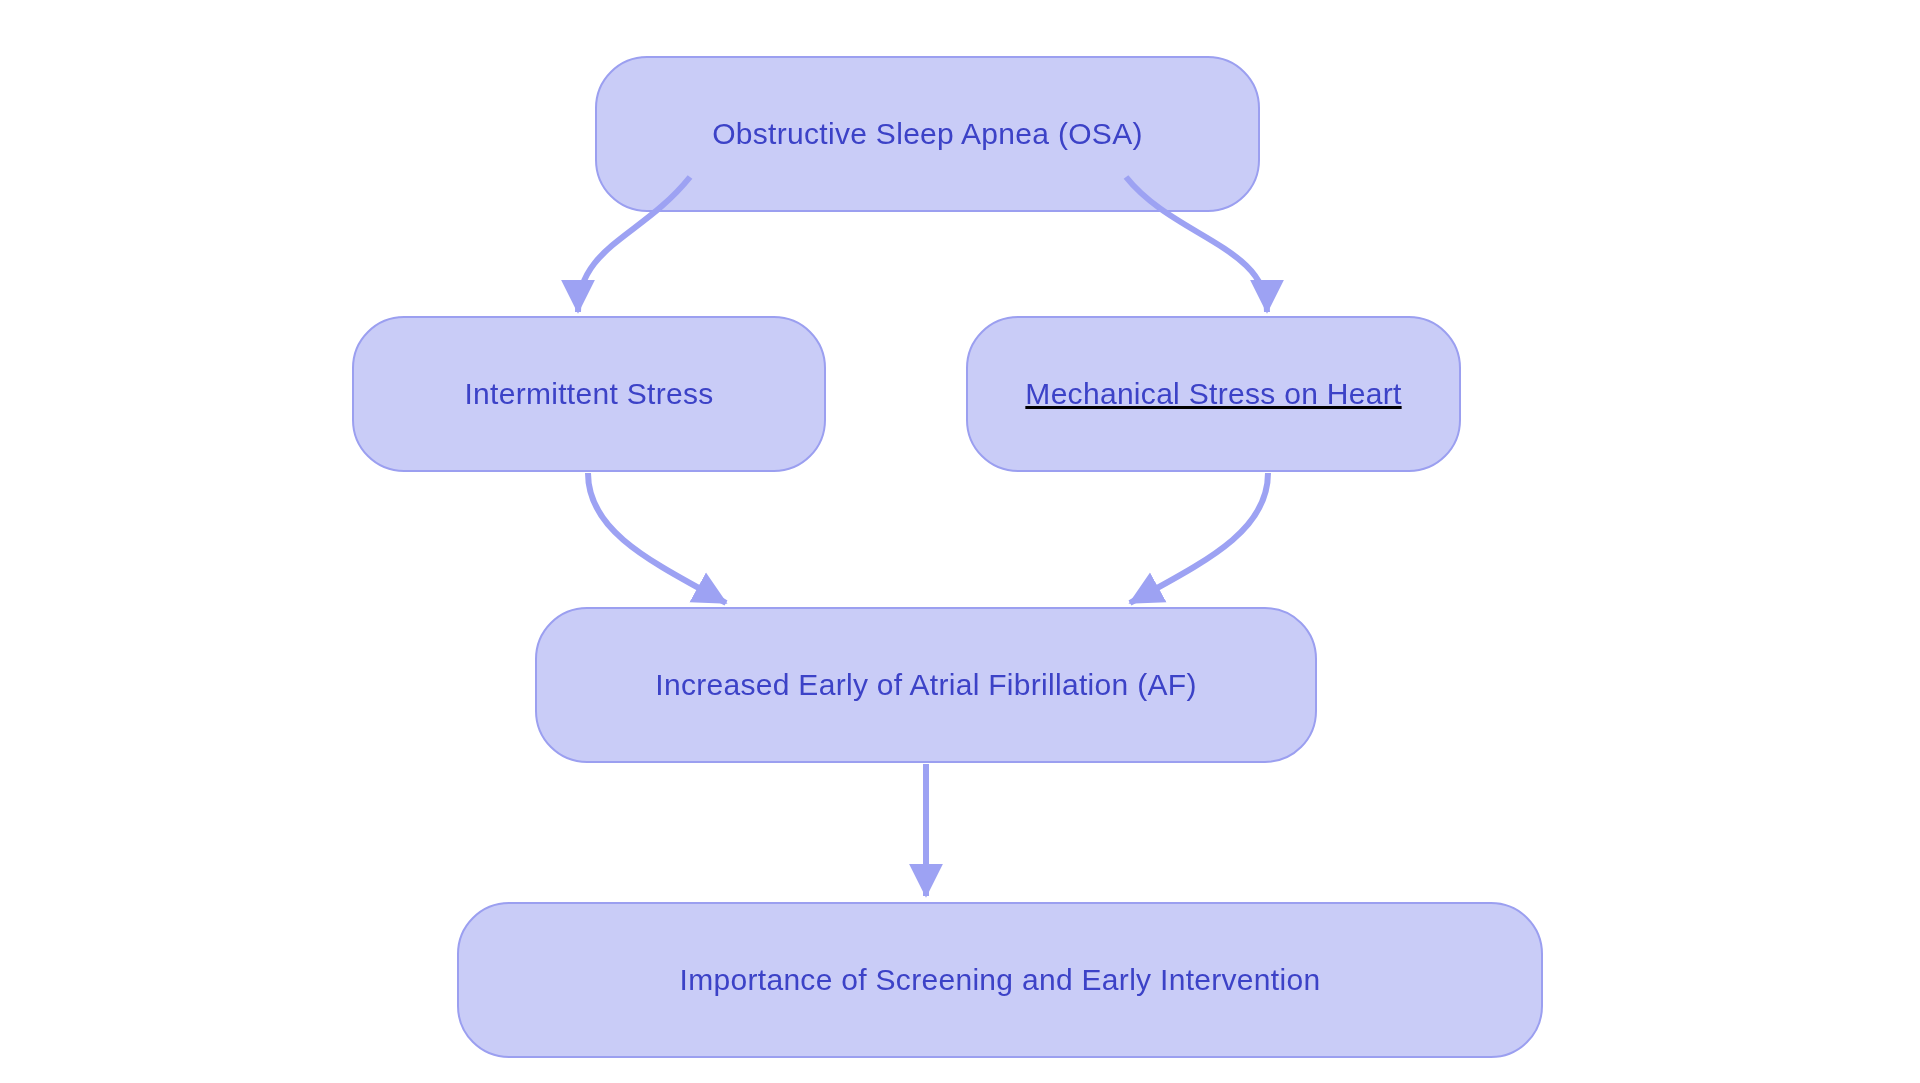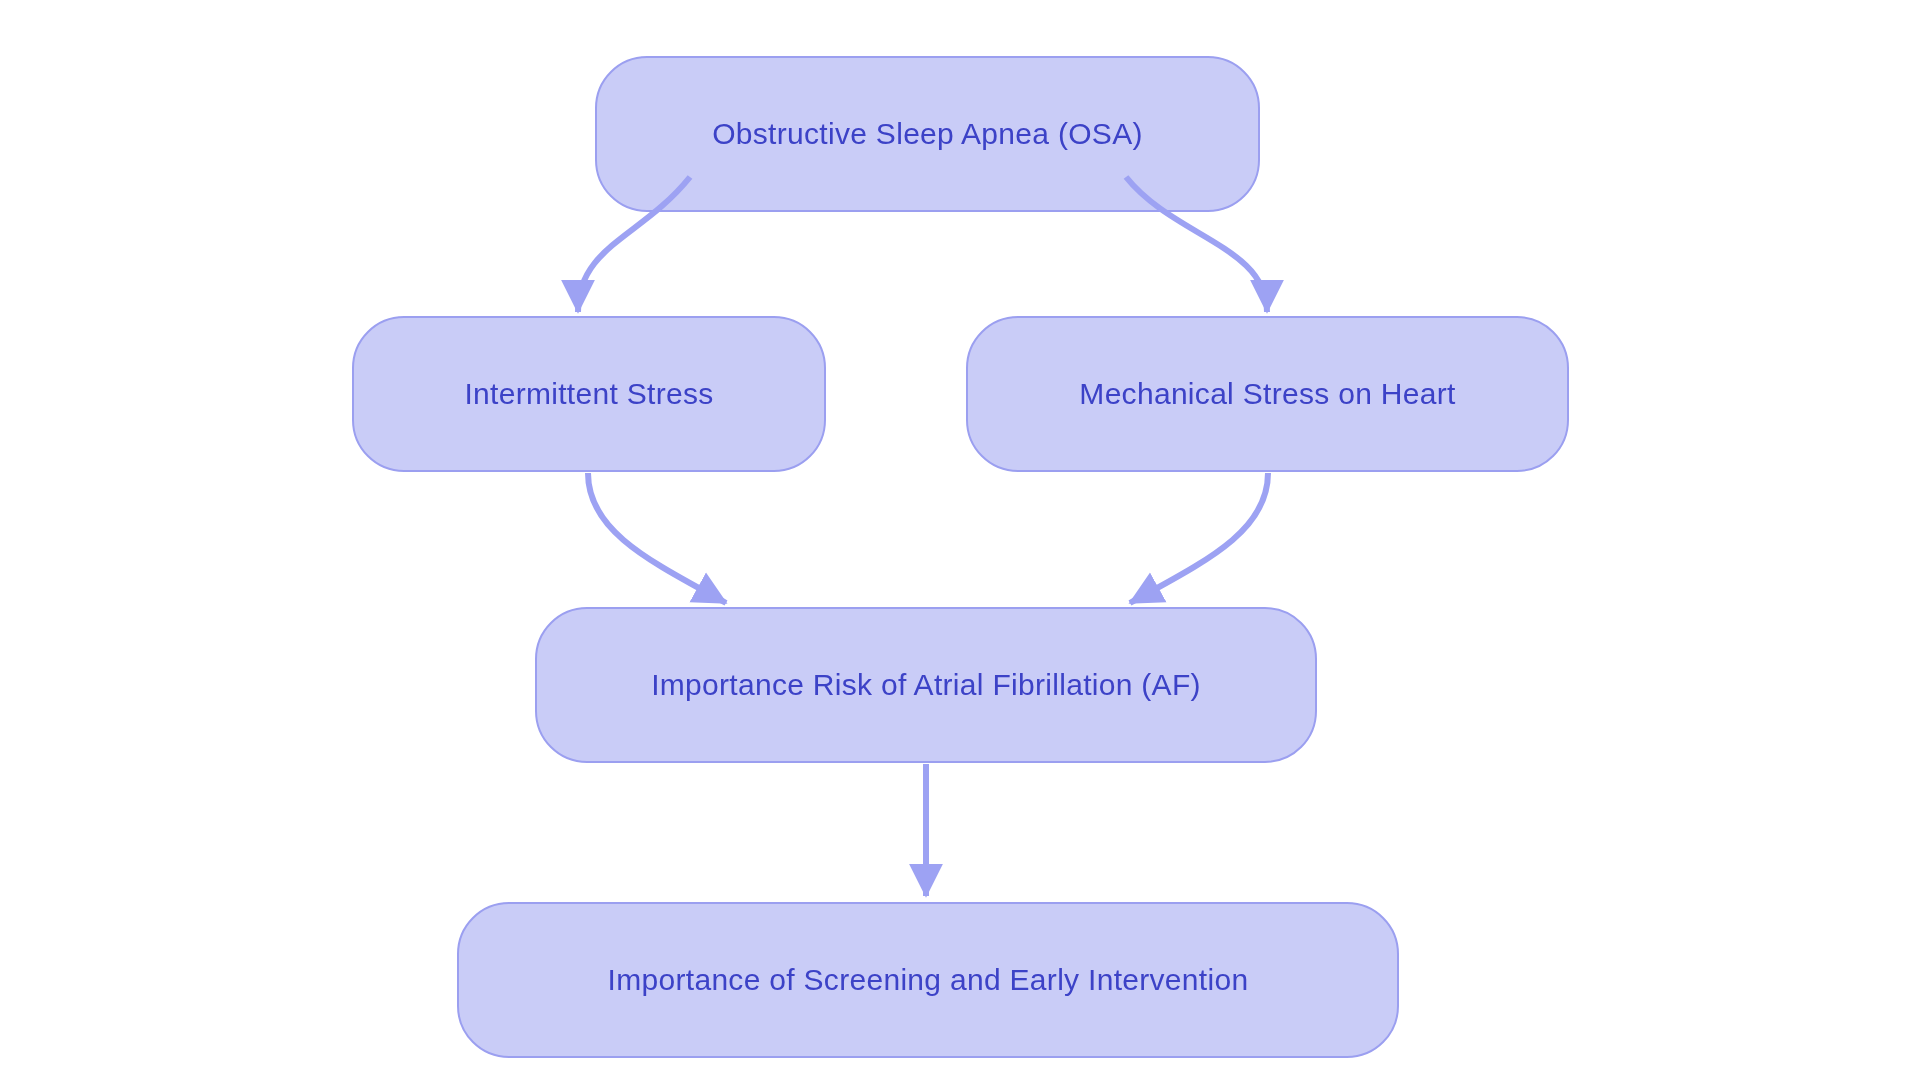--- a/index.html
+++ b/index.html
@@ -33,23 +33,23 @@
     display:flex;align-items:center;justify-content:center;
     padding:0 30px;
   }
   .node-label{
     color:var(--node-text);
     font-size:30px;font-weight:500;letter-spacing:0.3px;
     white-space:nowrap;text-align:center;
   }
   .node-osa      {left:595px; top:20px;  width:665px;margin-top:36px;}
   .node-hypoxia  {left:352px; top:316px; width:474px;}
-  .node-stress   {left:966px; top:316px; width:603px;}
+  .node-stress   {left:966px; top:316px; width:495px;text-decoration:underline;}
   .node-af       {left:535px; top:607px; width:782px;}
-  .node-screening{left:457px; top:902px; width:942px;}
+  .node-screening{left:457px; top:902px; width:1086px;}
 </style>
 </head>
 <body>
 
 <div class="stage">
 
   <svg class="edges" width="1920" height="1083" viewBox="0 0 1920 1083" xmlns="http://www.w3.org/2000/svg">
     <defs>
       <marker id="ah" viewBox="0 0 10 10" refX="9.5" refY="5" markerWidth="34" markerHeight="36" markerUnits="userSpaceOnUse" orient="auto">
         <path class="arrowhead" d="M 0 0 L 10 5 L 0 10 Z"></path>
@@ -68,20 +68,20 @@
 
   <div class="node node-hypoxia">
     <span class="node-label">Intermittent Stress</span>
   </div>
 
   <div class="node node-stress">
     <span class="node-label">Mechanical Stress on Heart</span>
   </div>
 
   <div class="node node-af">
-    <span class="node-label">Importance Risk of Atrial Fibrillation (AF)</span>
+    <span class="node-label">Increased Early of Atrial Fibrillation (AF)</span>
   </div>
 
   <div class="node node-screening">
     <span class="node-label">Importance of Screening and Early Intervention</span>
   </div>
 
 </div>
 
 </body></html>

